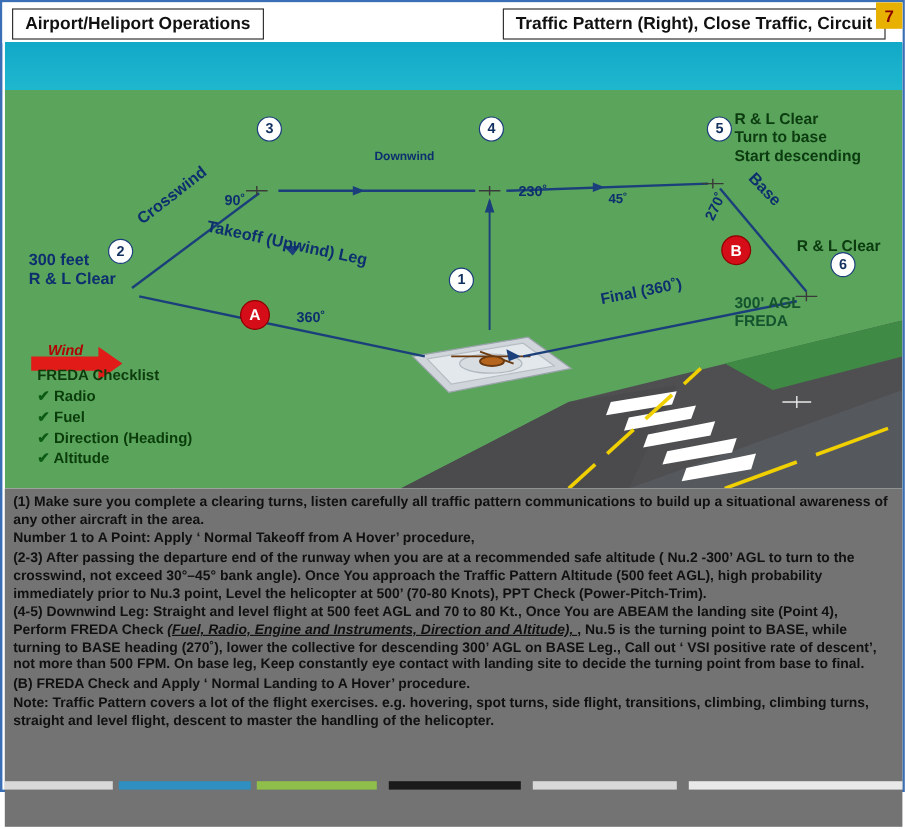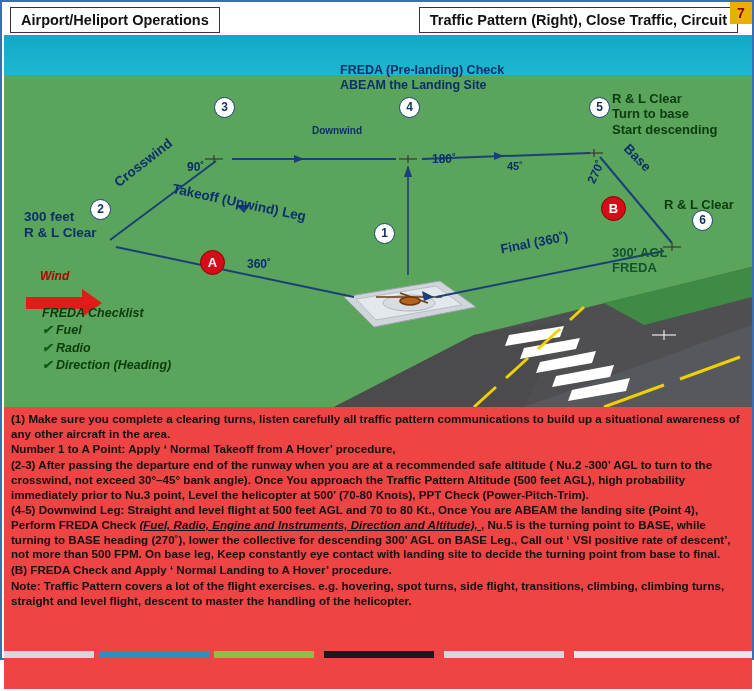--- a/index.html
+++ b/index.html
@@ -47,28 +47,28 @@
   .node{
     position:absolute;width:19px;height:19px;border-radius:50%;
     background:#ffffff;border:1.5px solid #1b3f7a;color:#11305f;
     font-weight:bold;font-size:12px;text-align:center;line-height:18px;
   }
   .rnode{
     position:absolute;width:23px;height:23px;border-radius:50%;
     background:#d50d18;border:1px solid #8d0000;color:#ffffff;
     font-weight:bold;font-size:13px;text-align:center;line-height:23px;
   }
-  .wind-label{position:absolute;color:#b30000;font-weight:bold;font-style:italic;font-size:12px;}
+  .wind-label{position:absolute;color:#b30000;font-weight:bold;font-style:italic;font-size:12px;margin-top:16px;}
   .checklist{position:absolute;color:#0a3d0a;font-weight:bold;font-size:12.5px;line-height:1.38;}
   .checklist .ttl{color:#0d3c0d;}
   .chk{color:#0d5c16;}
   
   .notes{
     position:absolute;left:2px;top:405px;width:748px;height:282px;
-    background:#ef4444;color:#101010;
+    background:#737373;color:#101010;
     font-size:11.6px;line-height:1.27;
     padding:5px 7px 0 7px;box-sizing:border-box;
   }
   .notes p{margin:0 0 1px 0;}
   .bold{font-weight:bold;}
   .uline-ital{font-style:italic;text-decoration:underline;font-weight:bold;}
   .footer-bars{position:absolute;left:2px;bottom:0px;width:748px;height:7px;}
   .fb{position:absolute;height:7px;}
 </style>
 </head>
@@ -169,33 +169,29 @@
             <line x1="-12" y1="0" x2="12" y2="0"></line>
             <line x1="0" y1="-5" x2="0" y2="5"></line>
           </g>
       </g>
 
       <g>
         <polygon points="22,262 78,262 78,254 98,268 78,282 78,274 22,274" fill="#e01b18"></polygon>
       </g>
     </svg>
 
-    <div class="lbl" style="left:336px;top:28px;">
-      <div>FREDA  (Pre-landing)  Check</div>
-      <div>ABEAM the Landing Site</div>
-    </div>
 
     <div class="lbl" style="left:308px;top:90px;font-size:10px;">Downwind</div>
     <div class="lbl" style="left:105px;top:120px;transform:rotate(-38deg);font-size:13.5px;">Crosswind</div>
     <div class="lbl" style="left:167px;top:160px;transform:rotate(12deg);font-size:13.5px;">Takeoff (Upwind) Leg</div>
     <div class="lbl" style="left:617px;top:115px;transform:rotate(46deg);font-size:13.5px;">Base</div>
     <div class="lbl" style="left:496px;top:200px;transform:rotate(-11deg);font-size:13px;">Final (360˚)</div>
 
     <div class="lbl" style="left:183px;top:125px;font-size:12px;">90˚</div>
-    <div class="lbl" style="left:428px;top:117px;font-size:12px;">180˚</div>
+    <div class="lbl" style="left:428px;top:117px;font-size:12px;">230˚</div>
     <div class="lbl" style="left:503px;top:125px;font-size:11px;">45˚</div>
     <div class="lbl" style="left:580px;top:130px;transform:rotate(-64deg);font-size:12px;">270˚</div>
     <div class="lbl" style="left:243px;top:222px;font-size:12px;">360˚</div>
 
     <div class="lbl" style="left:20px;top:174px;font-size:13.5px;">
       <div>300 feet</div>
       <div>R &amp; L Clear</div>
     </div>
 
     <div class="lbl" style="left:608px;top:56px;color:#0b3b0f;font-size:13px;">
@@ -216,25 +212,26 @@
     <div class="node" style="left:86px;top:164px;">2</div>
     <div class="node" style="left:210px;top:62px;">3</div>
     <div class="node" style="left:395px;top:62px;">4</div>
     <div class="node" style="left:585px;top:62px;">5</div>
     <div class="node" style="left:688px;top:175px;">6</div>
     <div class="node" style="left:370px;top:188px;">1</div>
 
     <div class="rnode" style="left:196px;top:215px;">A</div>
     <div class="rnode" style="left:597px;top:161px;">B</div>
 
-    <div class="checklist" style="left:38px;top:270px;font-style:italic;">
+    <div class="checklist" style="left:27px;top:270px;">
       <div class="ttl">FREDA Checklist</div>
+      <div><span class="chk">✔</span> <span>Radio</span></div>
       <div><span class="chk">✔</span> <span>Fuel</span></div>
-      <div><span class="chk">✔</span> <span>Radio</span></div>
       <div><span class="chk">✔</span> <span>Direction (Heading)</span></div>
+      <div><span class="chk">✔</span> <span>Altitude</span></div>
     </div>
   </div>
 
   <div class="notes">
     <p class="bold">(1) Make sure you complete a clearing turns, listen carefully all traffic pattern communications to build up a situational awareness of any other aircraft in the area.</p>
     <p class="bold">Number 1 to A Point: Apply ‘ Normal Takeoff from A Hover’ procedure,</p>
     <p class="bold">(2-3) After passing the departure end of the runway when you are at a recommended safe altitude ( Nu.2 -300’ AGL to turn to the crosswind, not exceed 30°–45° bank angle). Once You approach the Traffic Pattern Altitude (500 feet AGL), high probability immediately prior to Nu.3 point, Level the helicopter at 500’ (70-80 Knots), PPT Check (Power-Pitch-Trim).</p>
     <p class="bold"><span>(4-5) Downwind Leg: Straight and level flight at 500 feet AGL and 70 to 80 Kt., Once You are ABEAM the landing site (Point 4), Perform FREDA Check </span><span class="uline-ital">(Fuel, Radio, Engine and Instruments, Direction and Altitude), </span><span>, Nu.5 is the turning point to BASE, while turning to BASE heading (270˚), lower the collective for descending 300’ AGL on BASE Leg., Call out ‘ VSI positive rate of descent’, not more than 500 FPM. On base leg, Keep constantly  eye contact with landing site to decide the turning point from base to final.</span></p>
     <p class="bold">(B) FREDA Check and Apply ‘ Normal Landing to A Hover’ procedure.</p>
     <p class="bold">Note: Traffic Pattern covers a lot of the flight exercises. e.g. hovering, spot turns, side flight, transitions, climbing, climbing turns, straight and level flight, descent to master the handling of the helicopter.</p>

